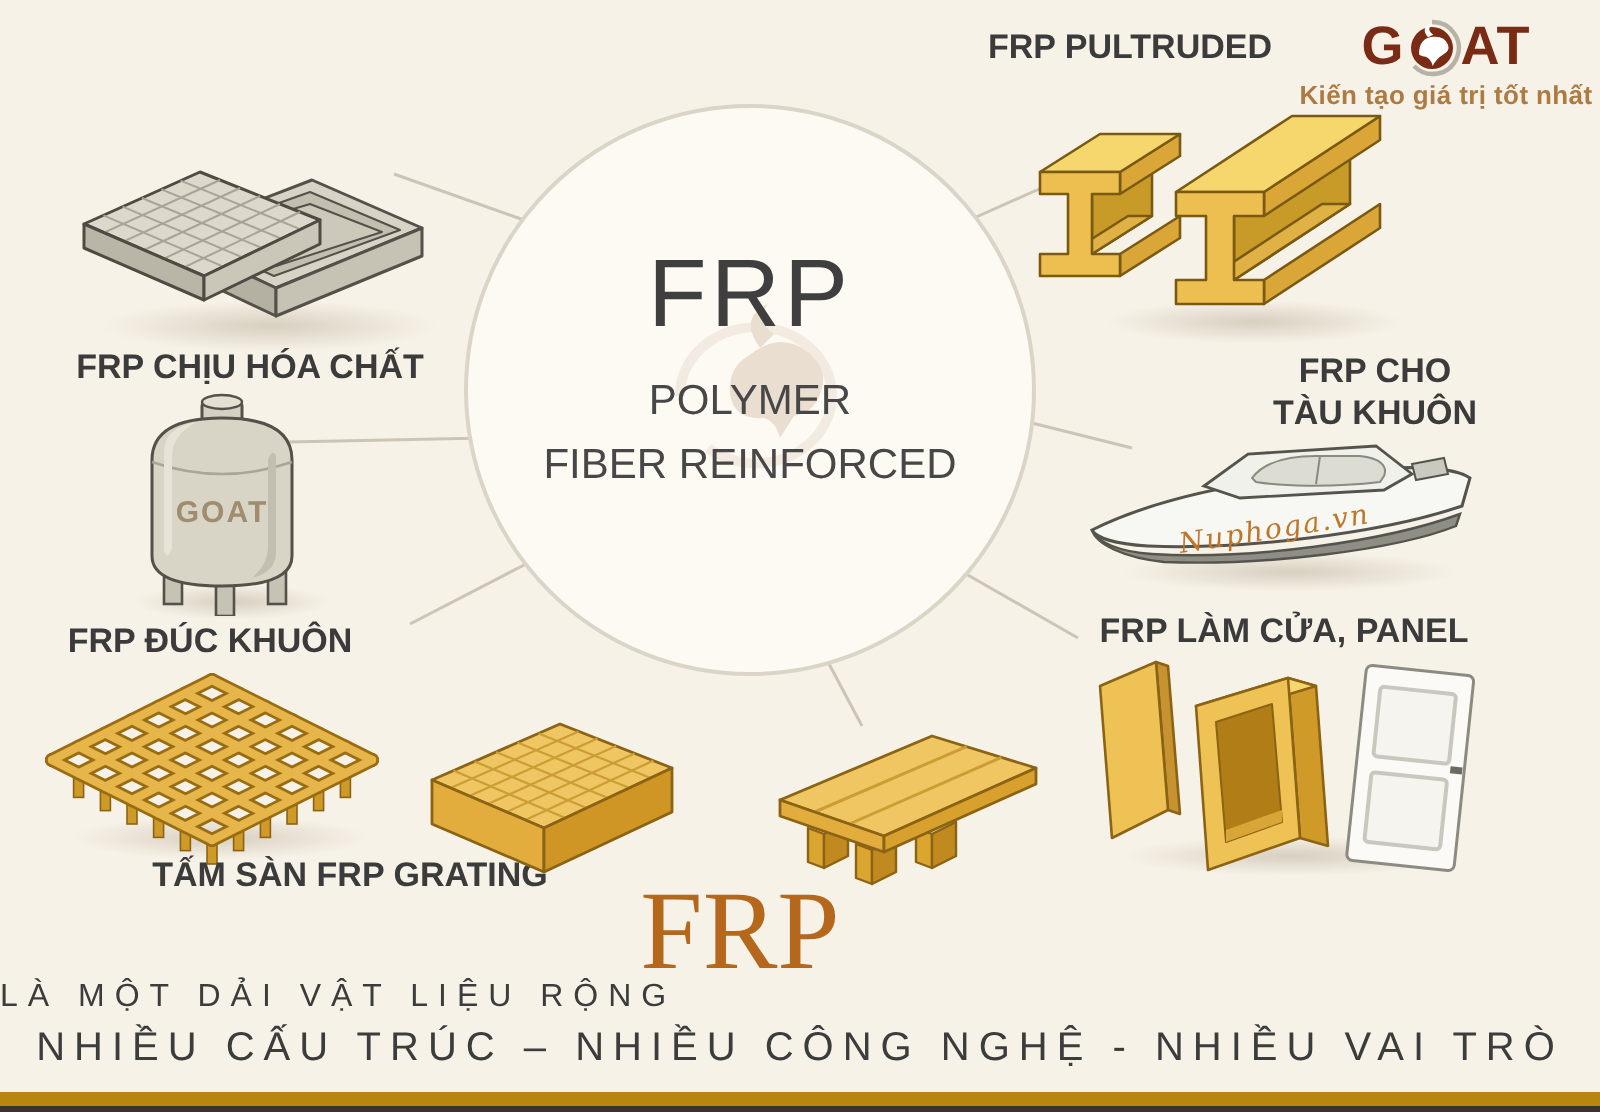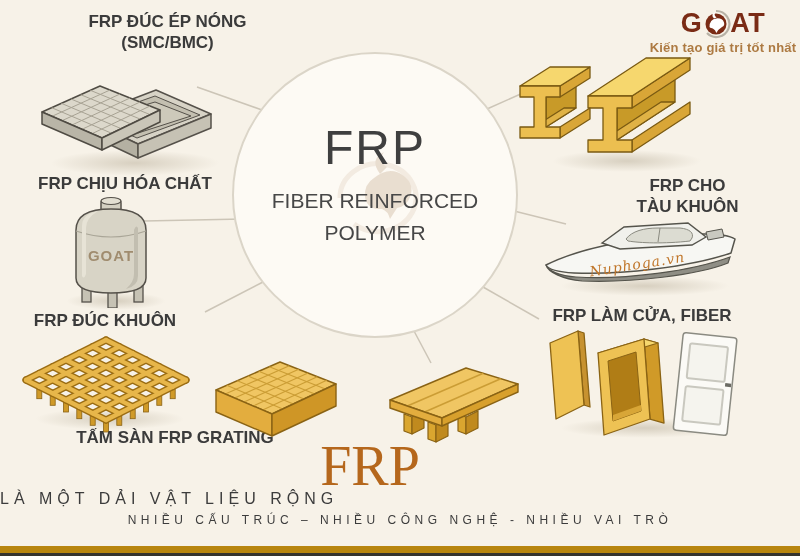--- a/index.html
+++ b/index.html
@@ -17,21 +17,21 @@
   .goat-watermark{position:absolute;left:88px;top:92px;opacity:.4;z-index:1;}
   
   .logo{position:absolute;left:648px;top:8px;width:150px;text-align:center;}
   .logo-row{display:flex;align-items:center;justify-content:center;font-weight:800;font-size:27px;color:#7a2b15;letter-spacing:.5px;}
   .logo-row .emblem{margin:0 -1px;}
   .logo-tagline{font-size:13px;font-weight:700;color:#ad7a42;margin-top:1px;letter-spacing:.2px;}
   
   .footer-title{position:absolute;top:434px;left:0;width:740px;text-align:center;
                 font-family:"Liberation Serif","DejaVu Serif",serif;font-size:56px;color:#b5671c;font-weight:500;}
   .footer-line1{position:absolute;top:490px;left:0;width:800px;text-align:left;font-size:16px;letter-spacing:5px;color:#3c3c3c;font-weight:500;}
-  .footer-line2{position:absolute;top:513px;left:0;width:800px;text-align:center;font-size:12px;letter-spacing:4.5px;color:#3c3c3c;font-weight:500;}
+  .footer-line2{position:absolute;top:513px;left:0;width:800px;text-align:center;font-size:20px;letter-spacing:4.5px;color:#3c3c3c;font-weight:500;}
   .gold-bar{position:absolute;left:0;top:546px;width:800px;height:7px;background:#b8860f;}
   .dark-bar{position:absolute;left:0;top:553px;width:800px;height:3px;background:#35342f;}
   .shadow{position:absolute;background:radial-gradient(ellipse at center,rgba(168,156,132,.40),rgba(168,156,132,0) 70%);border-radius:50%;}
 </style>
 </head>
 <body>
 
 <div class="canvas">
 
   <svg class="abs" style="left:0;top:0" width="800" height="556">
@@ -54,29 +54,25 @@
   <div class="shadow" style="left:560px;top:418px;width:170px;height:20px"></div>
 
   <div class="circle">
     <svg class="goat-watermark" width="110" height="100" viewBox="0 0 110 100">
       <path d="M18,52 a38,34 0 1 1 14,26" fill="none" stroke="#cdb59c" stroke-width="5" opacity=".55"></path>
       <path d="M52,32 q16,-13 30,-2 q11,9 6,21 q-3,9 -13,11 l-7,11 q-2,-8 -8,-10 q-15,1 -17,-12 q-1,-13 9,-19 z" fill="#cdb59c"></path>
       <path d="M58,28 q-11,-15 4,-22 q-7,9 3,15 z" fill="#cdb59c"></path>
     </svg>
     <div class="circle-title">FRP</div>
     <div class="circle-sub">
+      <div>POLYMER</div>
       <div>FIBER REINFORCED</div>
-      <div>POLYMER</div>
     </div>
   </div>
 
-  <div class="node-label" style="left:45px;top:12px;width:245px">
-    <div>FRP ĐÚC ÉP NÓNG</div>
-    <div class="sub">(SMC/BMC)</div>
-  </div>
   <svg class="abs" style="left:28px;top:56px" width="190" height="115" viewBox="0 0 190 115">
     <g stroke="#55514a" stroke-width="1.5" stroke-linejoin="round">
       <polygon points="55,62 128,34 183,58 110,88" fill="#d7d3c6"></polygon>
       <polygon points="65,62 127,40 172,59 109,82" fill="#c3bfb0" stroke-width="1"></polygon>
       <polygon points="73,62 127,46 163,60 110,77" fill="#cdc9ba" stroke-width="1"></polygon>
       <polygon points="55,62 110,88 110,102 55,76" fill="#b4b0a2"></polygon>
       <polygon points="110,88 183,58 183,72 110,102" fill="#c6c2b4"></polygon>
     </g>
     <g stroke="#4f4b43" stroke-width="1.5" stroke-linejoin="round">
       <polygon points="14,56 72,30 132,54 74,82" fill="#dcd8cb"></polygon>
@@ -203,20 +199,21 @@
     <g stroke="#8a6314" stroke-width="1.4" stroke-linejoin="round">
       <polygon points="6,42 82,10 134,26 58,60" fill="#f0c663"></polygon>
       <line x1="23.3" y1="48" x2="99.3" y2="15.3" stroke="#cb9d35" stroke-width="1.5"></line>
       <line x1="40.7" y1="54" x2="116.7" y2="20.7" stroke="#cb9d35" stroke-width="1.5"></line>
       <polygon points="6,42 58,60 58,68 6,50" fill="#e3ad3e"></polygon>
       <polygon points="58,60 134,26 134,34 58,68" fill="#d8a02c"></polygon>
     </g>
   </svg>
 
   <div class="node-label" style="left:470px;top:14px;width:190px">
+    <div>FRP PULTRUDED</div>
   </div>
   <svg class="abs" style="left:514px;top:50px" width="180" height="118" viewBox="0 0 180 118">
 
     <g transform="translate(74,46)" stroke="#7a5a12" stroke-width="1.3" stroke-linejoin="round">
       <polygon points="29,12 87,-26 87,6 29,44" fill="#c89a28"></polygon>
       <polygon points="15,44 29,44 87,6 73,6" fill="#e0b245"></polygon>
       <polygon points="44,0 102,-38 102,-26 44,12" fill="#d9a637"></polygon>
       <polygon points="0,0 58,-38 102,-38 44,0" fill="#f6d76e"></polygon>
       <polygon points="44,44 102,6 102,18 44,56" fill="#d9a637"></polygon>
       <path d="M0,0 H44 V12 H29 V44 H44 V56 H0 V44 H15 V12 H0 Z" fill="#ecbf50"></path>
@@ -240,21 +237,21 @@
     <path d="M6,53 C8,59 20,64 36,65 C85,68 152,59 190,45 L188,51 C158,63 92,71 42,69 C22,67 8,60 6,53 Z" fill="#8f8e85" stroke="#55544c" stroke-width="1.2"></path>
     <path d="M6,53 C40,36 90,27 140,23 C165,21 186,21 195,27 L191,41 C150,55 80,63 34,61 C18,60 8,57 6,53 Z" fill="#f7f7f3" stroke="#55544c" stroke-width="1.5"></path>
     <polygon points="62,31 84,15 148,11 166,25 152,33 80,37" fill="#f1f1ec" stroke="#55544c" stroke-width="1.4"></polygon>
     <path d="M86,27 C92,19 104,16 118,16 L140,16 C150,17 154,21 152,26 L150,29 C124,32 100,31 88,29 Z" fill="#dcdcd2" stroke="#8a8a80" stroke-width="1"></path>
     <line x1="120" y1="16" x2="118" y2="30" stroke="#8a8a80" stroke-width="1"></line>
     <polygon points="166,20 182,17 184,25 168,28" fill="#c9c9c0" stroke="#55544c" stroke-width="1"></polygon>
     <text x="98" y="57" transform="rotate(-9 98 57)" text-anchor="middle" font-family="DejaVu Serif, Liberation Serif, serif" font-style="italic" font-size="14" fill="#c0762a" letter-spacing="1">Nuphoga.vn</text>
   </svg>
 
   <div class="node-label" style="left:528px;top:306px;width:228px">
-    <div>FRP LÀM CỬA, FIBER</div>
+    <div>FRP LÀM CỬA, PANEL</div>
   </div>
   <svg class="abs" style="left:540px;top:323px" width="200" height="118" viewBox="0 0 200 118">
 
     <g stroke="#8a6314" stroke-width="1.3" stroke-linejoin="round">
       <polygon points="38,8 44,10 50,84 44,82" fill="#c79230"></polygon>
       <polygon points="10,20 38,8 44,82 16,96" fill="#eec254"></polygon>
     </g>
 
     <g stroke="#8a6314" stroke-width="1.3" stroke-linejoin="round">
       <polygon points="104,16 118,20 124,100 110,96" fill="#d09a28"></polygon>

